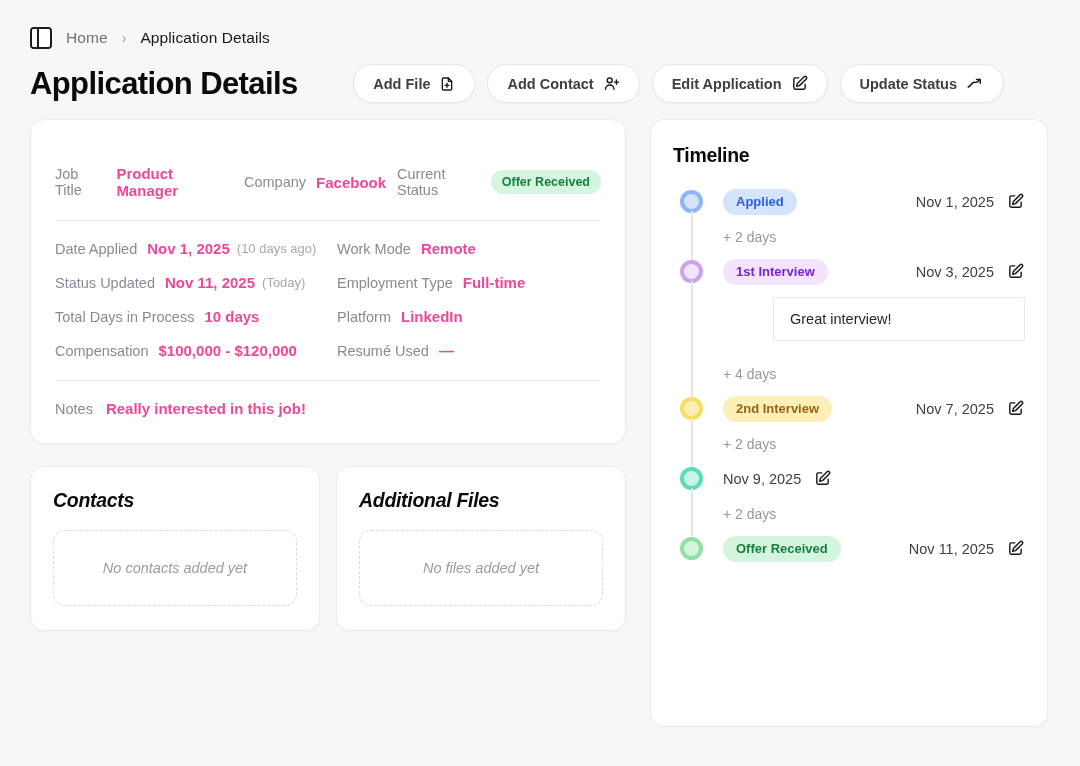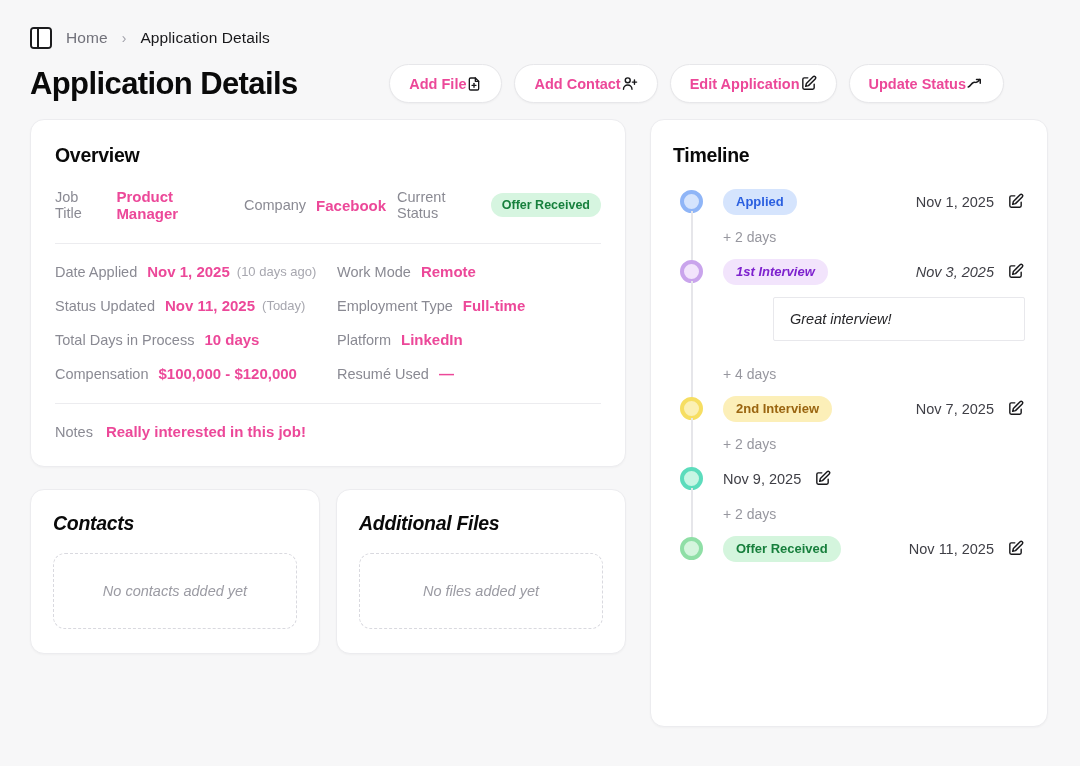--- a/index.html
+++ b/index.html
@@ -26,24 +26,24 @@
   .crumb-sep { color: #a1a1aa; font-size: 14px; line-height: 1; }
 
   
   .title-row {
     display: flex; align-items: center; justify-content: space-between;
     margin-top: 10px; padding-right: 2px;
   }
   .page-title { font-size: 31px; font-weight: 700; letter-spacing: -.6px; color: #0a0a0a; }
   .actions { display: flex; gap: 12px; align-items: center; }
   .btn {
-    display: inline-flex; align-items: center; 
+    display: inline-flex; align-items: center; gap: 9px;
     background: #ffffff; border: 1px solid #e7e7ea; border-radius: 999px;
     padding: 0 19px; height: 39px;
-    font-size: 14.5px; font-weight: 600; color: #ec4899; cursor: pointer;
+    font-size: 14.5px; font-weight: 600; color: #404040; cursor: pointer;
     box-shadow: 0 1px 2px rgba(16,16,20,.04);
     white-space: nowrap;
   }
   .btn svg { display: block; }
 
   
   .grid {
     display: grid;
     grid-template-columns: 596px 398px;
     gap: 24px;
@@ -174,21 +174,20 @@
       </button>
 
     </div>
   </div>
 
   <div class="grid">
 
     <div>
 
       <div class="card overview">
-        <div class="card-title">Overview</div>
 
         <div class="ov-top">
           <div class="kv">
             <span class="k">Job Title</span>
             <span class="v">Product Manager</span>
           </div>
           <div class="kv">
             <span class="k">Company</span>
             <span class="v">Facebook</span>
           </div>
@@ -271,21 +270,21 @@
                 <span class="edit-btn">
                   <svg width="17" height="17" viewBox="0 0 24 24" fill="none" stroke="#18181b" stroke-width="2" stroke-linecap="round" stroke-linejoin="round">
                     <path d="M11 4H6a2 2 0 0 0-2 2v12a2 2 0 0 0 2 2h12a2 2 0 0 0 2-2v-5"></path>
                     <path d="M18.5 2.5a2.1 2.1 0 0 1 3 3L12 15l-4 1 1-4z"></path>
                   </svg>
                 </span>
               </div>
             </div>
           </div>
           <div class="tl-gap">+ 2 days<div style="position: absolute; left: 17.5px; top: -4px; bottom: -4px; width: 2px; background: rgb(230, 230, 234);"></div></div>
-          <div class="tl-item" style="padding-bottom: 13px; font-style: italic;">
+          <div class="tl-item" style="padding-bottom: 13px;">
             <div class="tl-dot" style="background: rgb(242, 228, 252); border-color: rgb(201, 164, 236);"></div>
             <div class="tl-line"></div>
             <div class="tl-row">
               <span class="pill" style="background: rgb(242, 228, 252); color: rgb(126, 34, 206); padding: 6px 13px; font-size: 13px;">1st Interview</span>
               <div class="tl-right">
                 <span class="tl-date">Nov 3, 2025</span>
                 <span class="edit-btn">
                   <svg width="17" height="17" viewBox="0 0 24 24" fill="none" stroke="#18181b" stroke-width="2" stroke-linecap="round" stroke-linejoin="round">
                     <path d="M11 4H6a2 2 0 0 0-2 2v12a2 2 0 0 0 2 2h12a2 2 0 0 0 2-2v-5"></path>
                     <path d="M18.5 2.5a2.1 2.1 0 0 1 3 3L12 15l-4 1 1-4z"></path>

